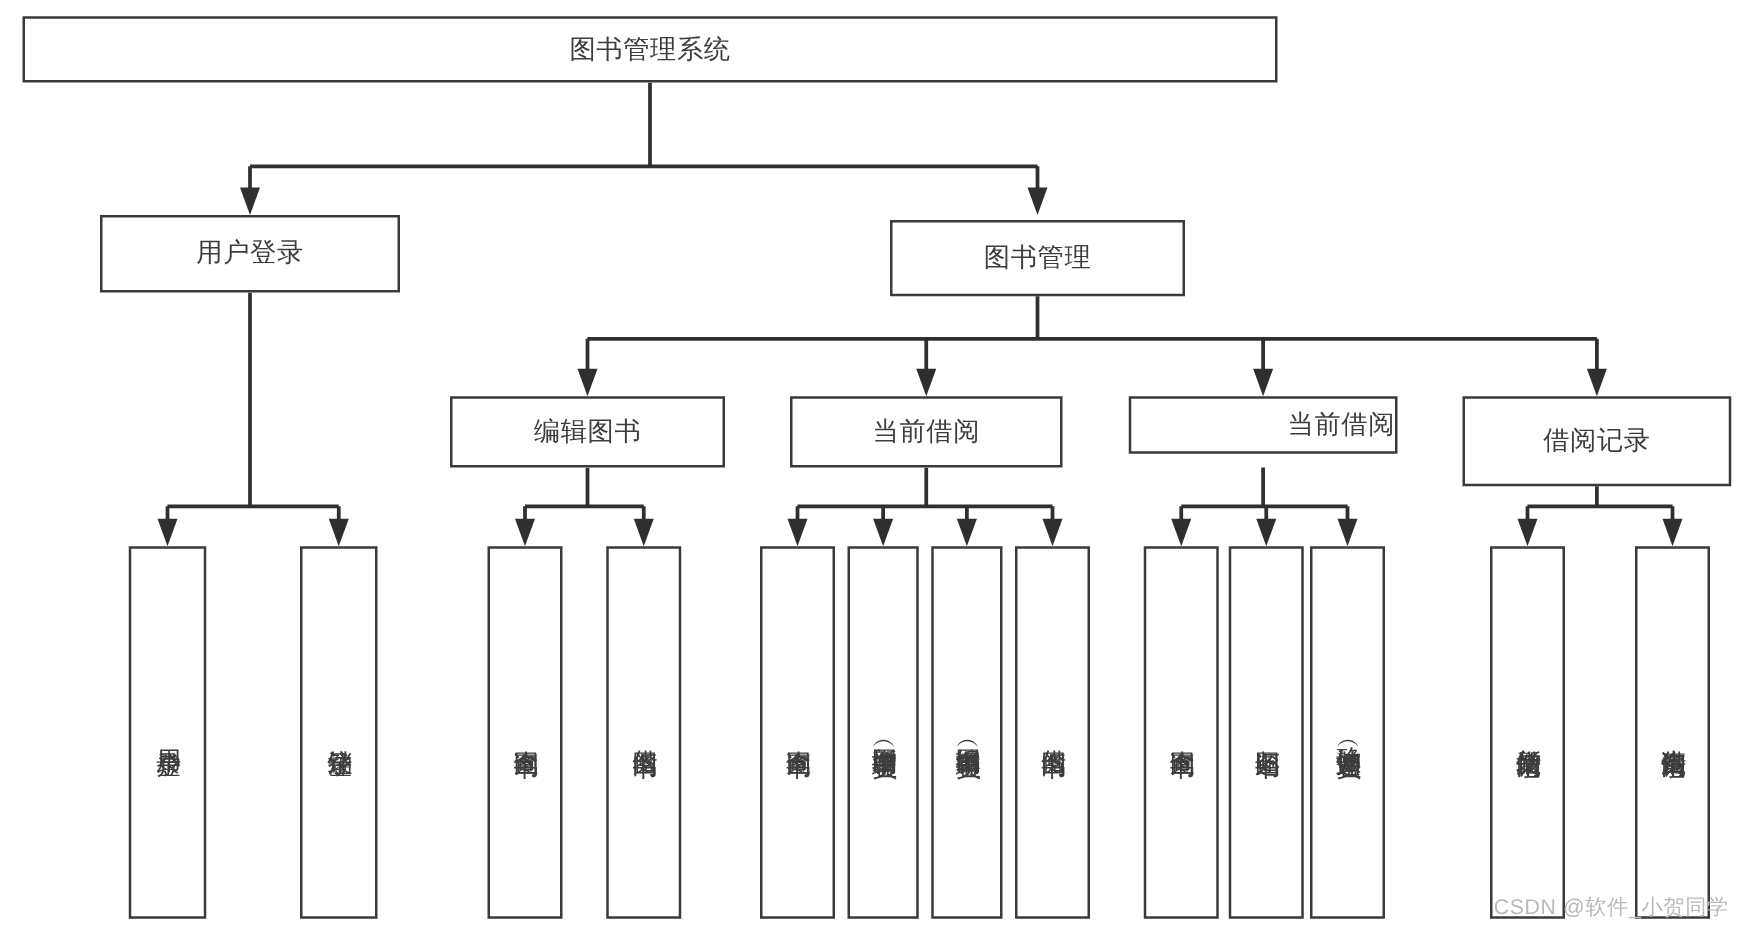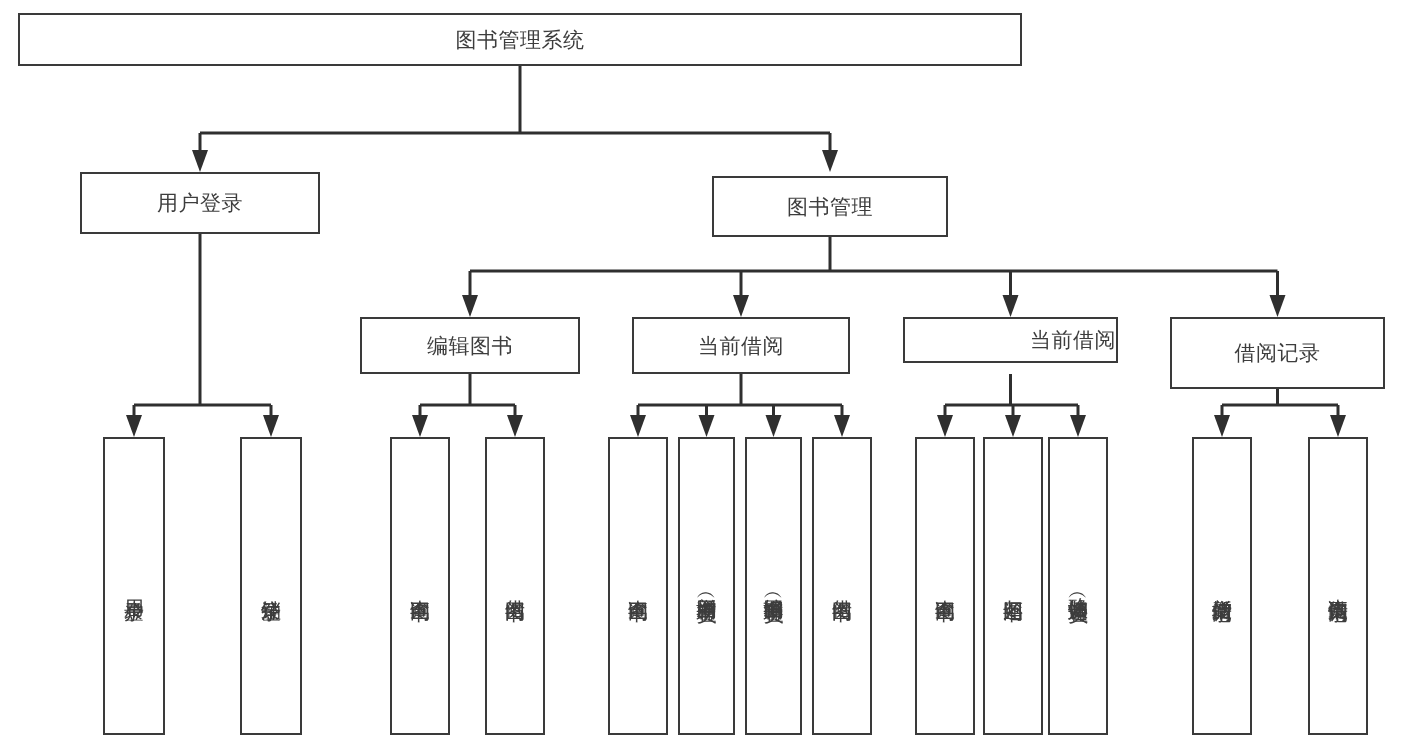--- a/index.html
+++ b/index.html
@@ -180,13 +180,14 @@
       <div class="node vertical" style="left: 1048px; top: 437px; width: 60px; height: 298px; border-color: rgb(58, 58, 58); background: rgb(255, 255, 255); color: rgb(61, 61, 61);">
         <span class="label-v">确认归还（管理员）</span>
       </div>
       <div class="node vertical" style="left: 1192px; top: 437px; width: 60px; height: 298px; border-color: rgb(58, 58, 58); background: rgb(255, 255, 255); color: rgb(61, 61, 61);">
         <span class="label-v">新增借阅记录</span>
       </div>
       <div class="node vertical" style="left: 1308px; top: 437px; width: 60px; height: 298px; border-color: rgb(58, 58, 58); background: rgb(255, 255, 255); color: rgb(61, 61, 61);">
         <span class="label-v">查询借阅记录</span>
       </div>
     </div>
+  <div class="watermark" style="left: 1195px; top: 714px; color: rgb(185, 185, 185);">CSDN @软件_小贺同学</div>
 </div>
 
 </body></html>

